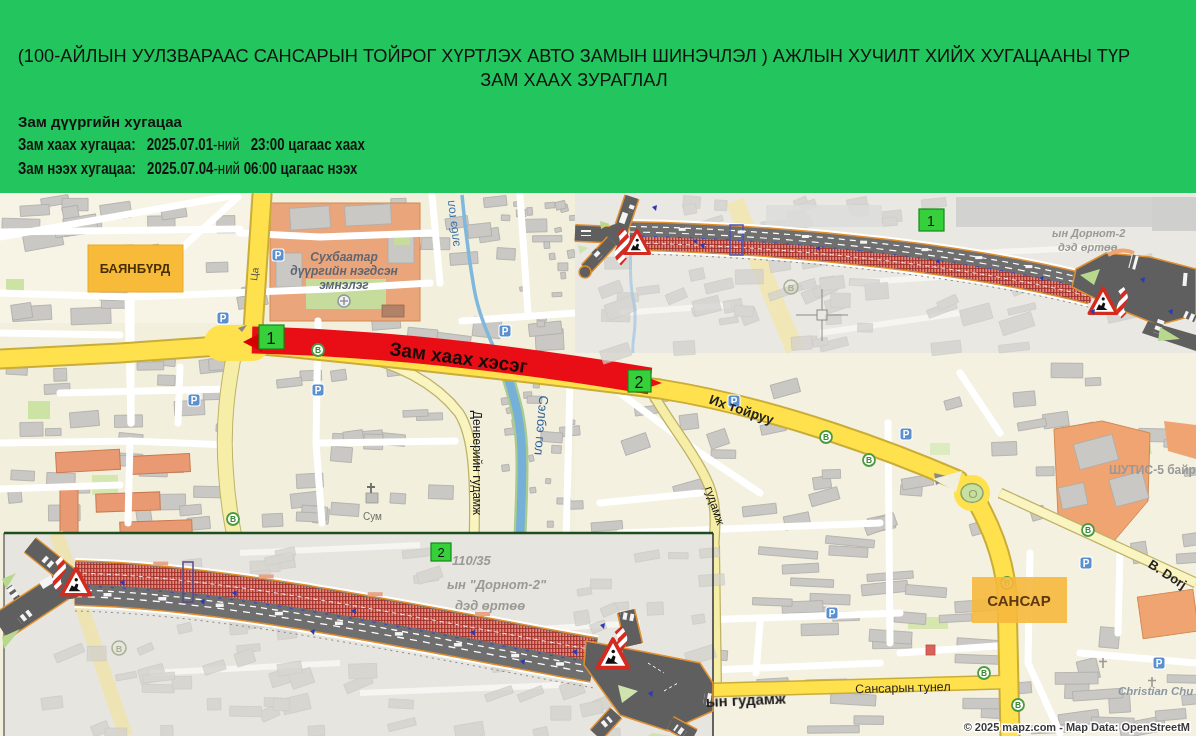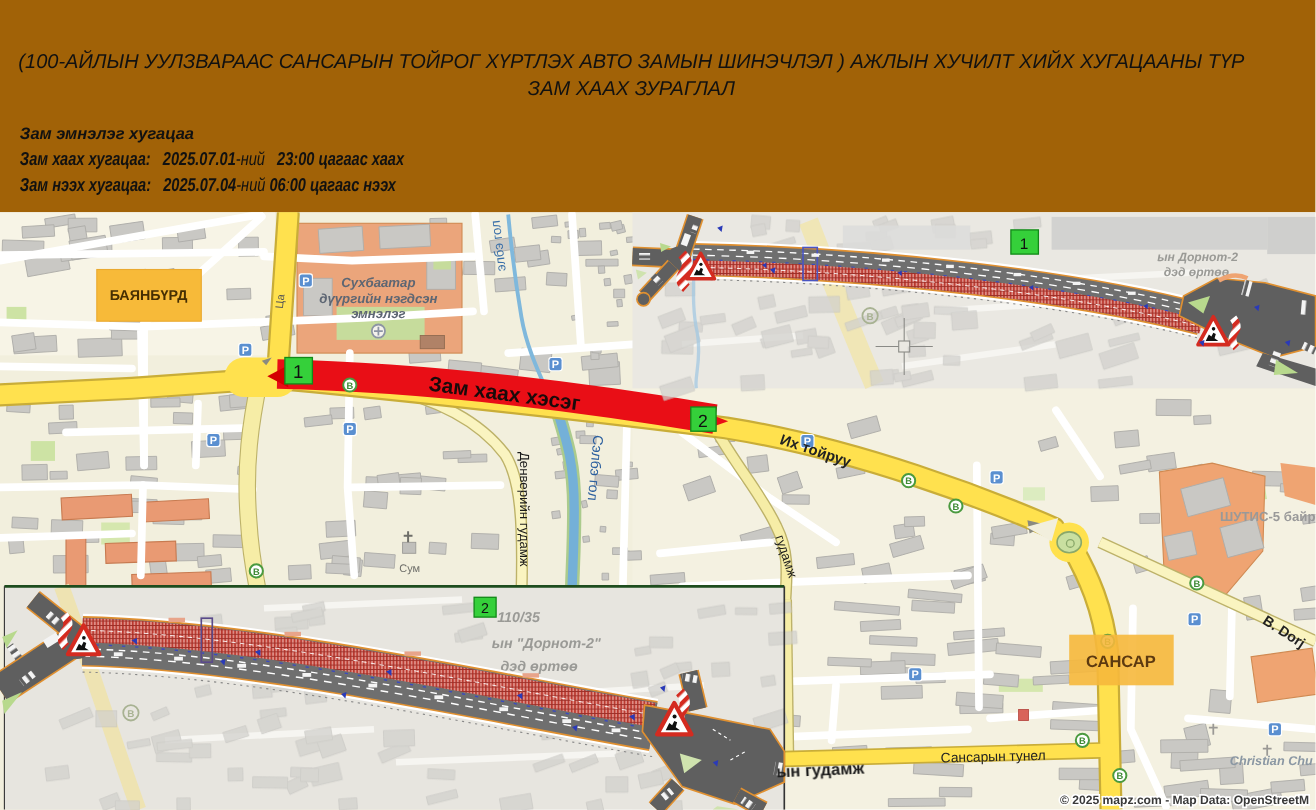--- a/index.html
+++ b/index.html
@@ -1,29 +1,29 @@
 <!DOCTYPE html>
 <html><head><meta charset="utf-8"><title>Зам хаах зураглал</title>
 <style>
 html,body{margin:0;padding:0;width:1196px;height:736px;overflow:hidden;background:#fff;font-family:"Liberation Sans",sans-serif;}
 #page{position:relative;width:1196px;height:736px;background:#fff;}
-#hdr{position:absolute;left:0;top:0;width:1196px;height:193px;background:#a16207;font-style:italic;}
+#hdr{position:absolute;left:0;top:0;width:1196px;height:193px;background:#22c55e;}
 #title{position:absolute;left:0;top:44px;width:1148px;text-align:center;font-size:18.2px;line-height:24px;color:#111;white-space:nowrap;}
 .sch{position:absolute;left:18px;color:#111;font-weight:bold;white-space:nowrap;transform-origin:0 0;transform:scaleX(0.78);}
 .schh{position:absolute;left:18px;color:#111;font-weight:bold;white-space:nowrap;}
 .r{font-weight:normal;}
 </style></head>
 <body>
 <div id="page">
 
 <div id="hdr">
 
 <div id="title">(100-АЙЛЫН УУЛЗВАРААС САНСАРЫН ТОЙРОГ ХҮРТЛЭХ АВТО ЗАМЫН ШИНЭЧЛЭЛ ) АЖЛЫН ХУЧИЛТ ХИЙХ ХУГАЦААНЫ ТҮР<br>ЗАМ ХААХ ЗУРАГЛАЛ</div>
 
-<div class="schh" style="top:113px;font-size:15px;"> Зам эмнэлэг хугацаа</div>
+<div class="schh" style="top:113px;font-size:15px;"> Зам дүүргийн хугацаа</div>
 
 <div class="sch" style="top:135px;font-size:17px;">Зам хаах хугацаа:&nbsp;&nbsp; 2025.07.01<span class="r">-ний</span>&nbsp;&nbsp; 23:00 цагаас хаах</div>
 
 <div class="sch" style="top:159px;font-size:17px;">Зам нээх хугацаа:&nbsp;&nbsp; 2025.07.04<span class="r">-ний </span>06<span class="r">:</span>00 цагаас нээх</div>
 </div>
 
 <svg width="1196" height="543" viewBox="0 0 1196 543" style="position:absolute;left:0;top:193px" font-family="Liberation Sans, sans-serif">
 <defs>
 <pattern id="redh" width="3" height="4" patternUnits="userSpaceOnUse">
  <rect width="3" height="4" fill="#dd8d85"></rect>

